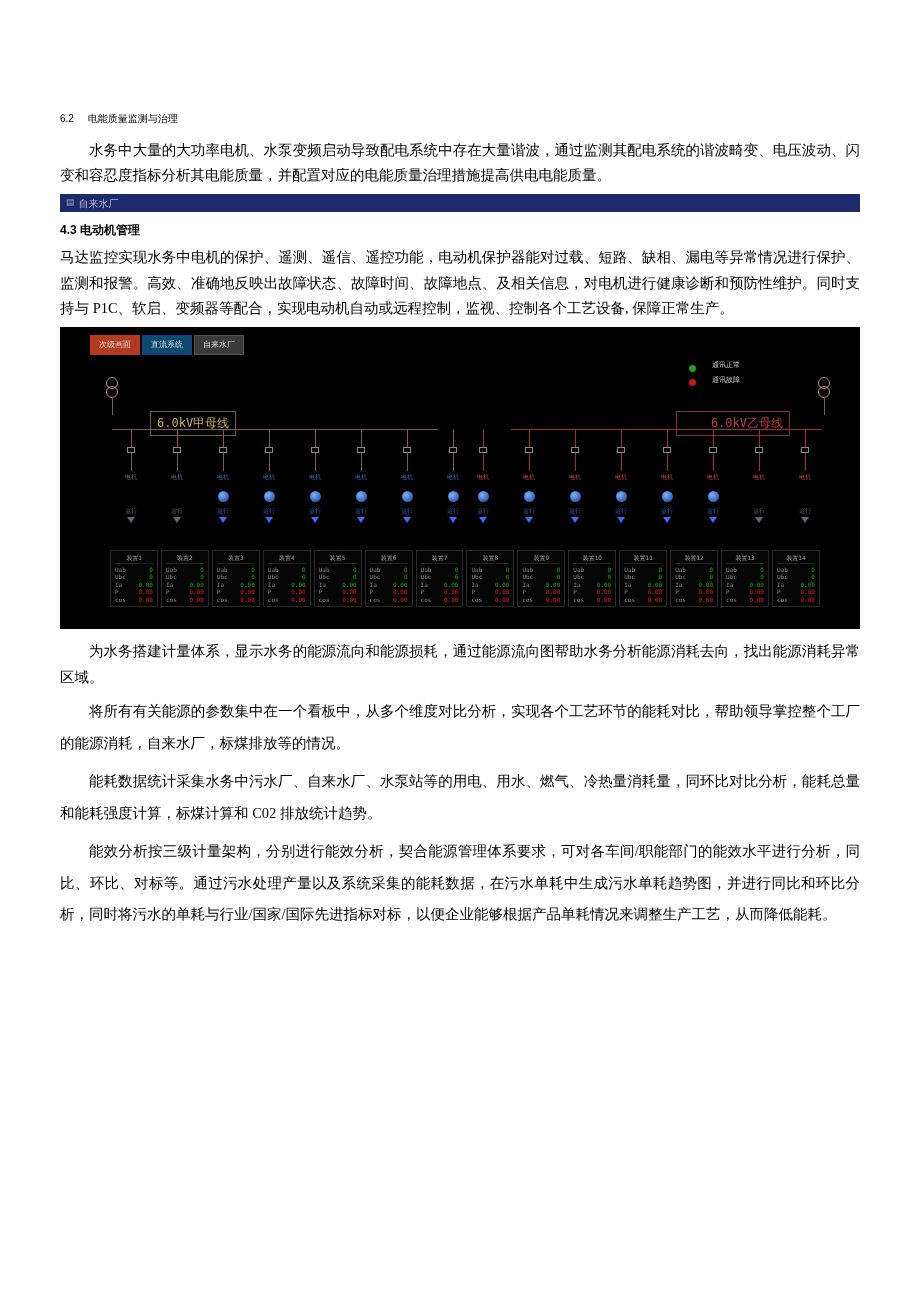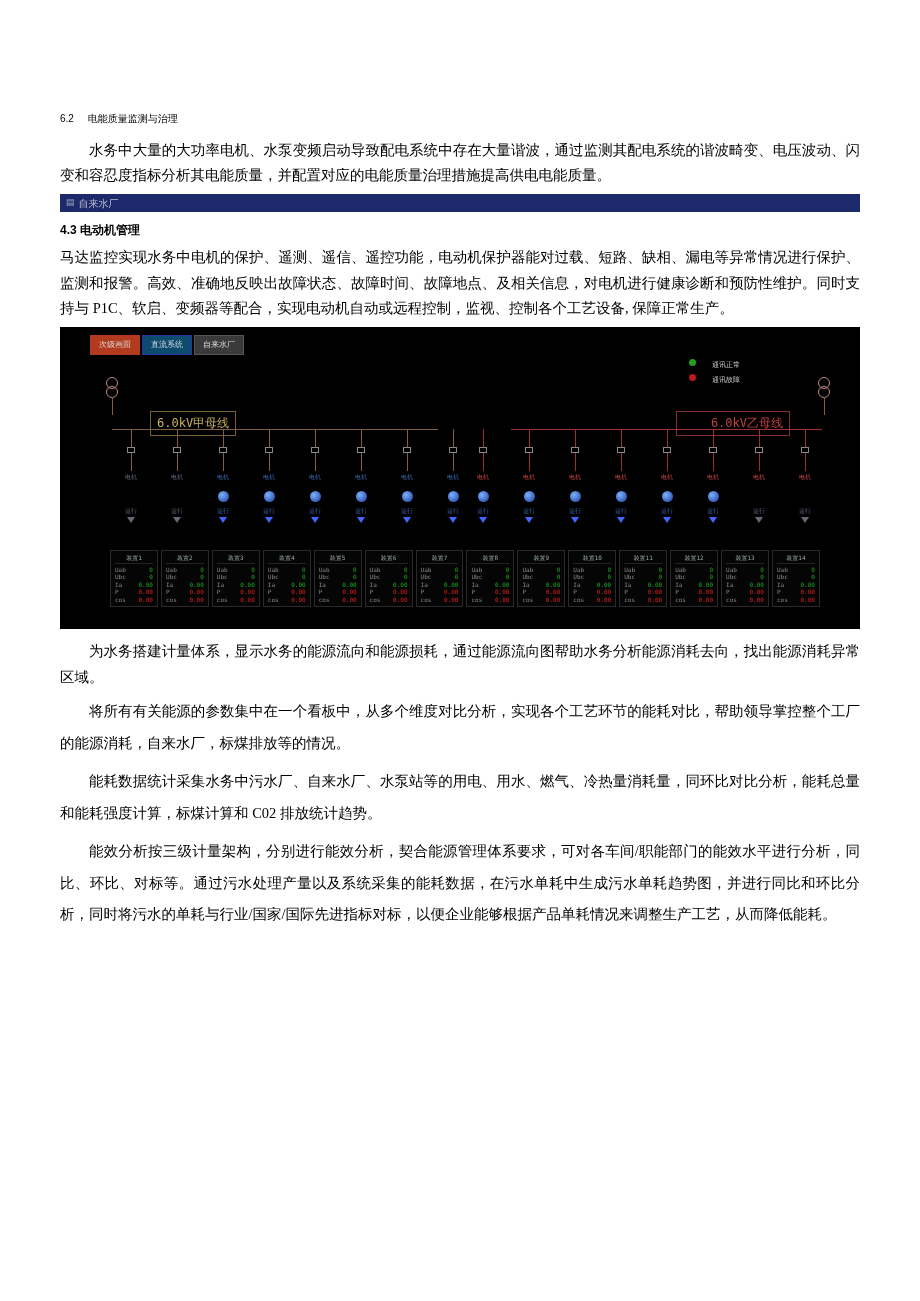--- a/index.html
+++ b/index.html
@@ -72,21 +72,21 @@
     border: 1px solid #555;
   }
   .tab.active { background: #b23a1e; border-color:#b23a1e; }
   .tab.blue { background:#0c4a6e; border-color:#2632a0;}
   .legend {
     position: absolute;
     top: 24px; right: 90px;
     font-size: 7px;
     color: #ccc;
   }
-  .legend .row{ display:flex; align-items:flex-start; gap:16px; margin-bottom:2px;}
+  .legend .row{ display:flex; align-items:flex-end; gap:16px; margin-bottom:2px;}
   .dot{ width:7px; height:7px; border-radius:50%; display:inline-block;}
   .dot.green{ background:#1fa01f;}
   .dot.red{ background:#c01818;}
   .bus-area{
     position:absolute;
     top:50px; left:0; right:0;
     height:120px;
   }
   .trafo{
     position:absolute;

